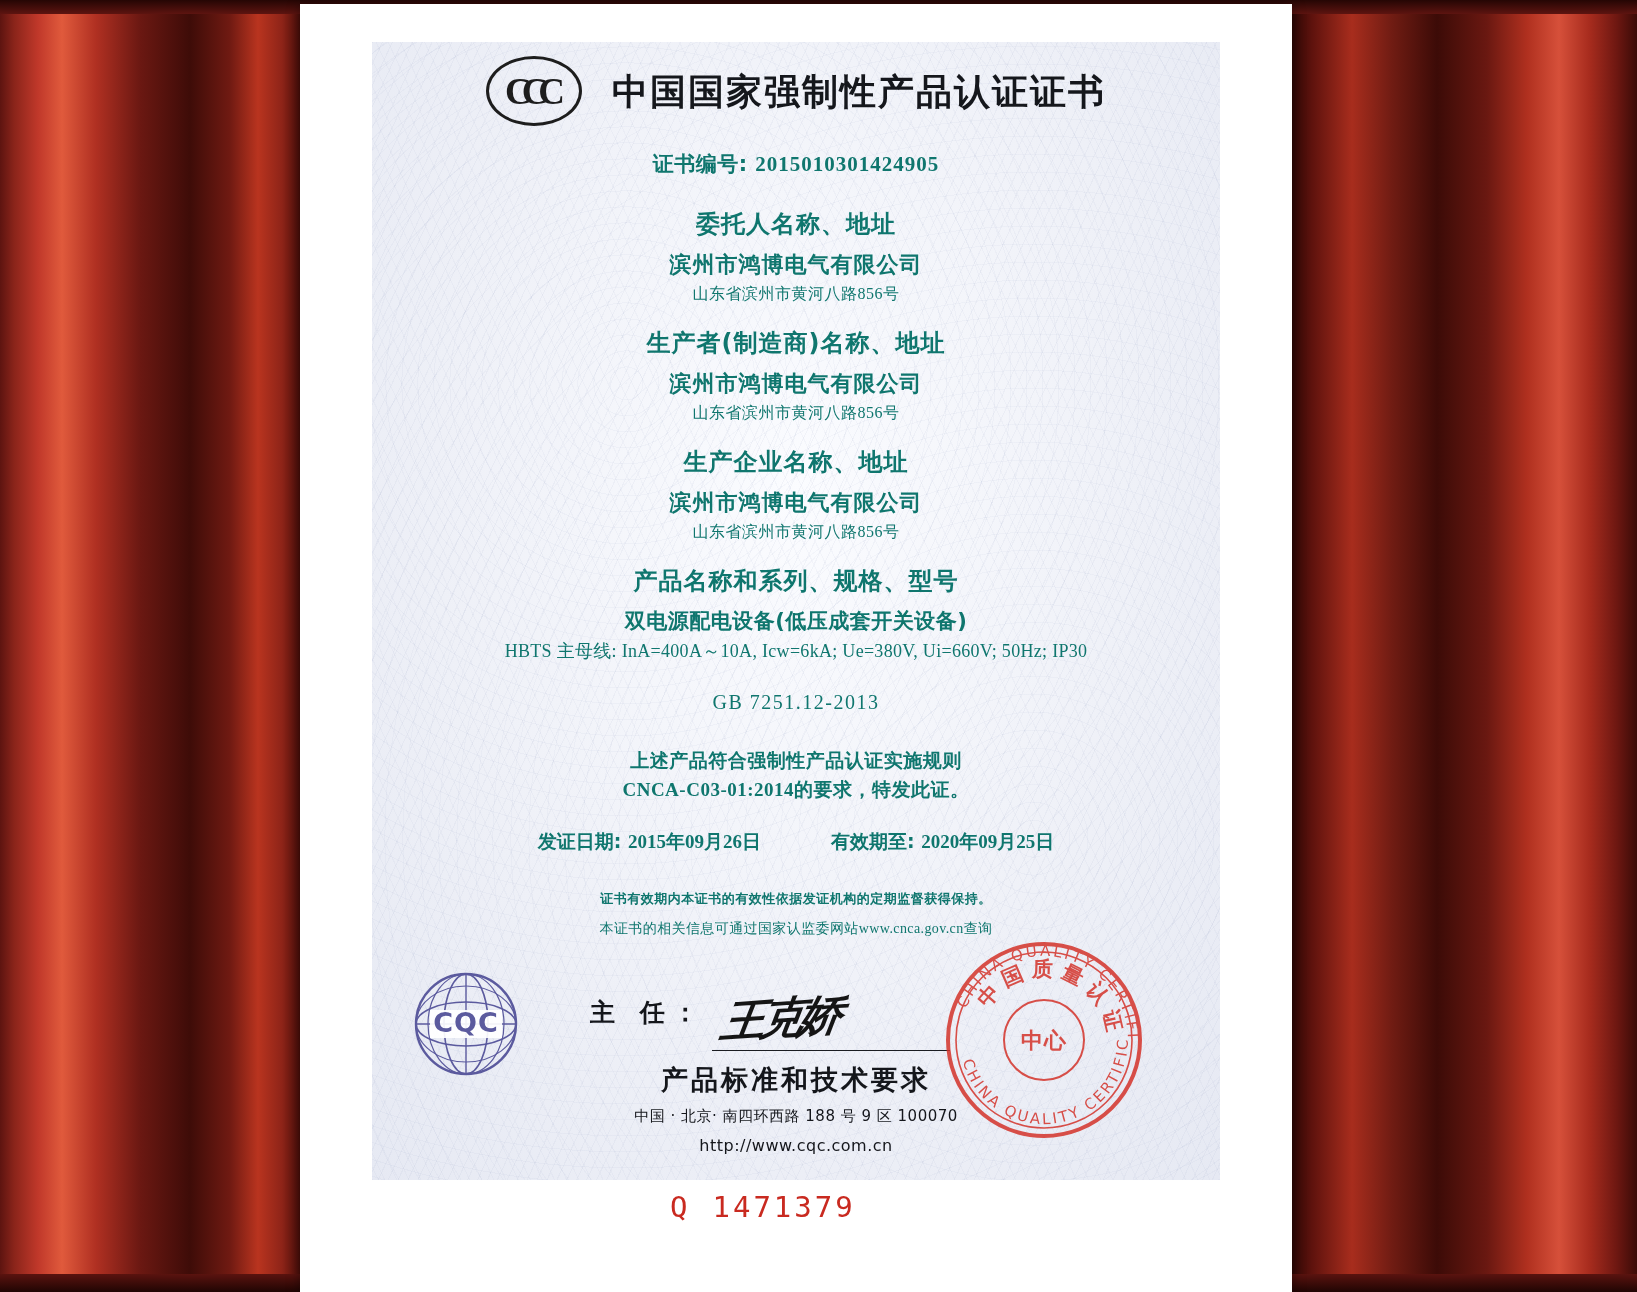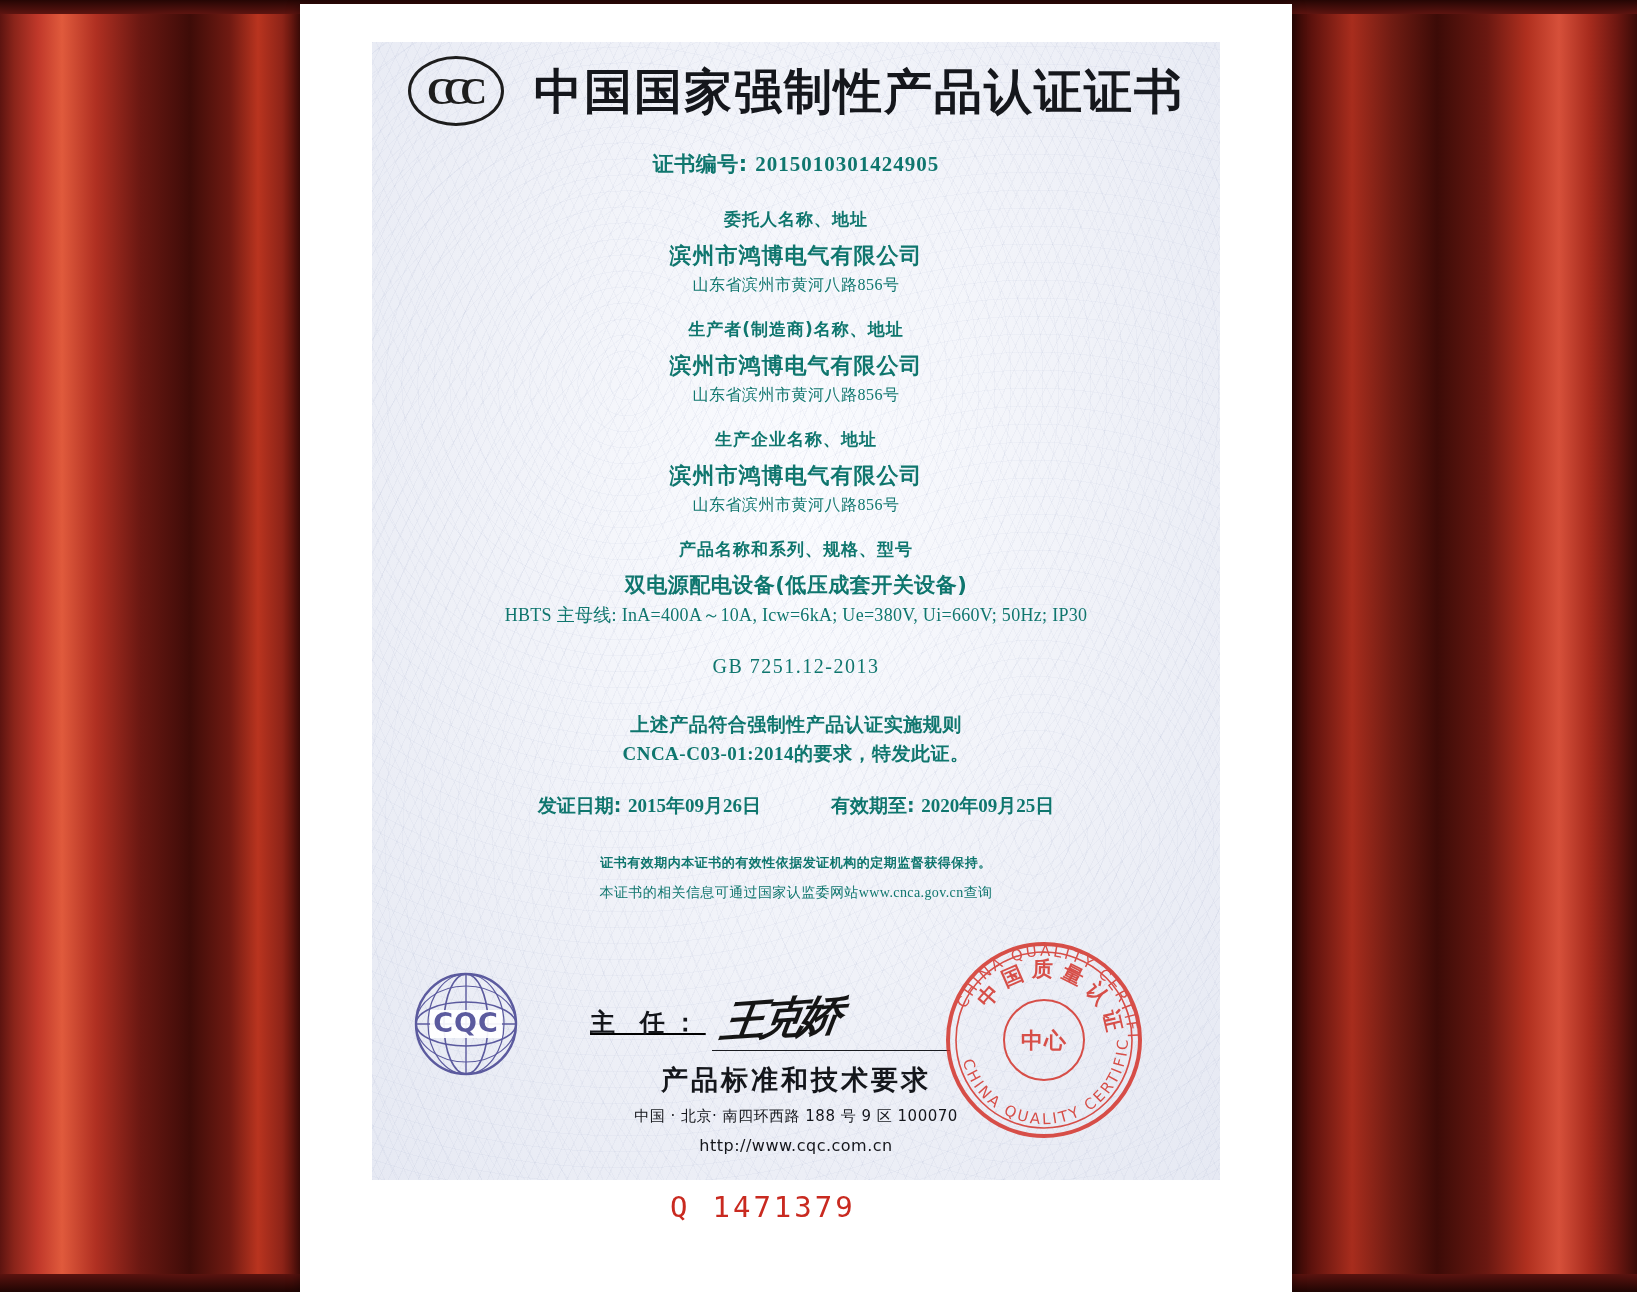--- a/index.html
+++ b/index.html
@@ -119,21 +119,21 @@
     justify-content: center;
     font-family: "Liberation Serif", serif;
     font-size: 37px;
     font-weight: bold;
     letter-spacing: -10px;
     color: #1d1d1d;
     text-indent: -8px;
   }
   .cert-title {
     font-family: "DejaVu Sans", sans-serif;
-    font-size: 48px;
+    font-size: 36px;
     font-weight: bold;
     color: #15171c;
     letter-spacing: 2px;
     white-space: nowrap;
   }
 
   
   .body-block {
     position: absolute;
     left: 0;
@@ -149,21 +149,21 @@
     letter-spacing: 0.5px;
     margin-bottom: 30px;
   }
   .cert-no .num {
     font-family: "Liberation Serif", serif;
     font-weight: bold;
     letter-spacing: 1px;
   }
   .section-label {
     font-family: "DejaVu Sans", sans-serif;
-    font-size: 17px;
+    font-size: 24px;
     font-weight: bold;
     letter-spacing: 1px;
     margin-bottom: 10px;
   }
   .org-name {
     font-family: "DejaVu Sans", sans-serif;
     font-size: 22px;
     font-weight: bold;
     letter-spacing: 1px;
     margin-bottom: 4px;
@@ -246,22 +246,21 @@
     top: 48px;
     width: 108px;
     height: 108px;
   }
   .signature-area {
     position: absolute;
     left: 290px;
     top: 74px;
     width: 360px;
     display: flex;
-    align-items: center;
-    text-decoration: underline;
+    align-items: flex-start;
   }
   .zhuren {
     font-family: "DejaVu Sans", sans-serif;
     font-size: 25px;
     font-weight: bold;
     letter-spacing: 8px;
     color: #14161b;
     white-space: nowrap;
     padding-bottom: 2px;
   }

